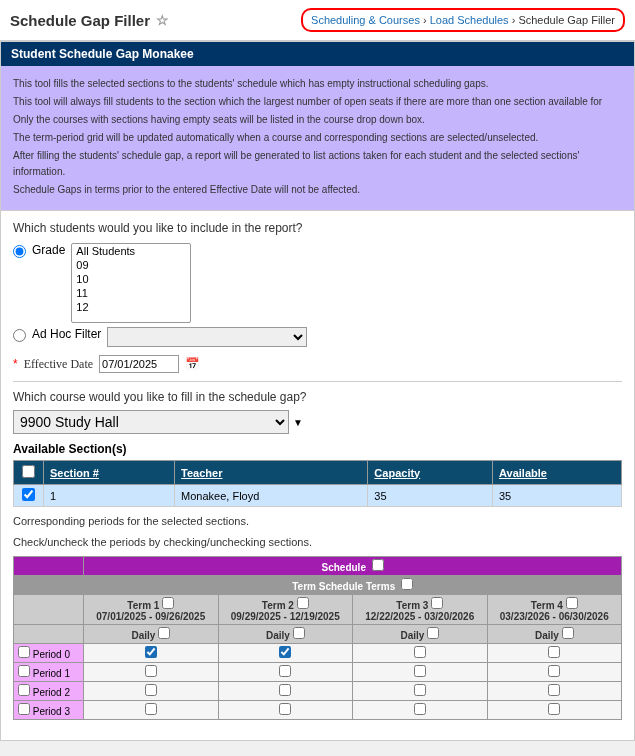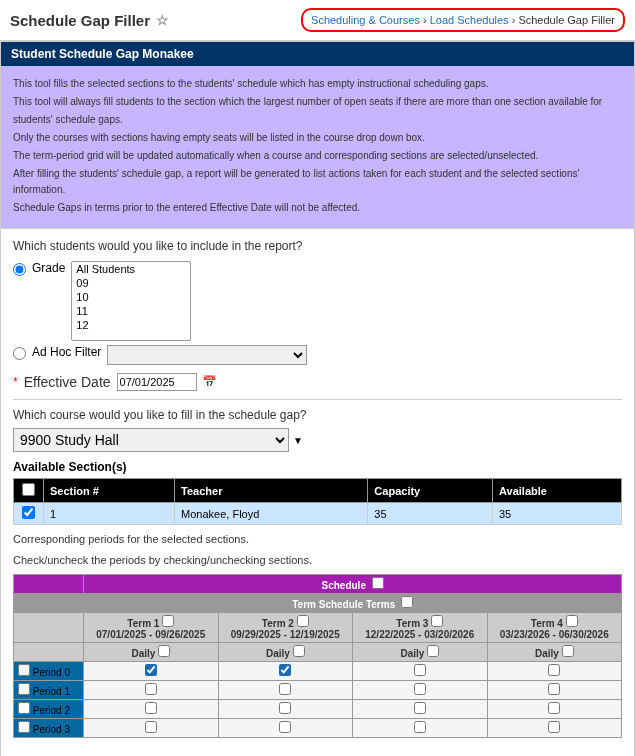--- a/index.html
+++ b/index.html
@@ -22,46 +22,46 @@
     .form-section { padding: 10px 12px; }
     .form-label { margin-bottom: 6px; font-weight: normal; color: #333; font-size: 12px; }
 
     .radio-group { margin: 8px 0; }
     .radio-row { display: flex; align-items: flex-start; gap: 6px; margin-bottom: 4px; }
     .radio-row input[type=radio] { margin-top: 2px; }
     .listbox { border: 1px solid #999; width: 120px; height: 80px; font-size: 11px; }
     .listbox option { padding: 1px 4px; }
 
     .field-row { display: flex; align-items: center; gap: 6px; margin: 6px 0; }
-    .field-label { font-size: 14px; color: #333; }
+    .field-label { font-size: 12px; color: #333; font-family: Liberation Serif, serif; }
     .required { color: red; }
     .adhoc-select { width: 200px; font-size: 11px; padding: 2px; border: 1px solid #999; }
     .date-input { width: 80px; font-size: 11px; padding: 2px; border: 1px solid #999; }
     .calendar-icon { cursor: pointer; color: #555; font-size: 12px; }
 
     .divider { border: none; border-top: 1px solid #ccc; margin: 8px 0; }
 
     .course-select { width: 276px; font-size: 14px; padding: 2px; border: 1px solid #999; }
 
     .available-sections-label { font-weight: bold; font-size: 12px; margin: 8px 0 4px 0; }
 
     .sections-table { width: 100%; border-collapse: collapse; margin-bottom: 6px; font-size: 11px; }
-    .sections-table th { background: #000000; color: #fff; padding: 4px 6px; text-align: left; border: 1px solid #999; }
+    .sections-table th { background: #0c4a6e; color: #fff; padding: 4px 6px; text-align: left; border: 1px solid #999; text-decoration: underline; }
     .sections-table td { padding: 3px 6px; border: 1px solid #ccc; background: #fff; }
     .sections-table tr.selected-row td { background: #cce5ff; }
     .sections-table .cb-col { width: 30px; text-align: center; }
 
     .note-text { font-size: 11px; color: #333; margin: 4px 0; line-height: 1.5; }
 
     .schedule-table { width: 100%; border-collapse: collapse; font-size: 10px; margin-top: 6px; }
     .schedule-table th, .schedule-table td { border: 1px solid #999; padding: 2px 4px; text-align: center; }
     .schedule-table .header-dark { background: #a21caf; color: #fff; font-weight: bold; }
     .schedule-table .header-med { background: #999; color: #fff; font-weight: bold; }
     .schedule-table .header-light { background: #ccc; color: #333; font-weight: bold; }
-    .schedule-table .period-label { background: #0369a1; text-align: left; padding-left: 4px; font-weight: normal; }
+    .schedule-table .period-label { background: #f0abfc; text-align: left; padding-left: 4px; font-weight: normal; }
     .schedule-table .data-cell { background: #f5f5f5; }
     .schedule-table input[type=checkbox] { width: 12px; height: 12px; }
   </style>
 </head>
 <body>
 
 <div class="header">
   <div class="header-title">
     <span>Schedule Gap Filler</span>
     <span class="star-icon">☆</span>
@@ -74,21 +74,20 @@
     <span>Schedule Gap Filler</span>
   </div>
 </div>
 
 <div class="main-content">
   <div class="section-header">Student Schedule Gap Monakee</div>
 
   <div class="info-box">
     <p>This tool fills the selected sections to the students' schedule which has empty instructional scheduling gaps.</p>
     <p>This tool will always fill students to the section which the largest number of open seats if there are more than one section available for</p>
-    <p>students' schedule gaps.</p>
     <p>Only the courses with sections having empty seats will be listed in the course drop down box.</p>
     <p>The term-period grid will be updated automatically when a course and corresponding sections are selected/unselected.</p>
     <p>After filling the students' schedule gap, a report will be generated to list actions taken for each student and the selected sections' information.</p>
     <p>Schedule Gaps in terms prior to the entered Effective Date will not be affected.</p>
   </div>
 
   <div class="form-section">
     <div class="form-label">Which students would you like to include in the report?</div>
 
     <div class="radio-group">

